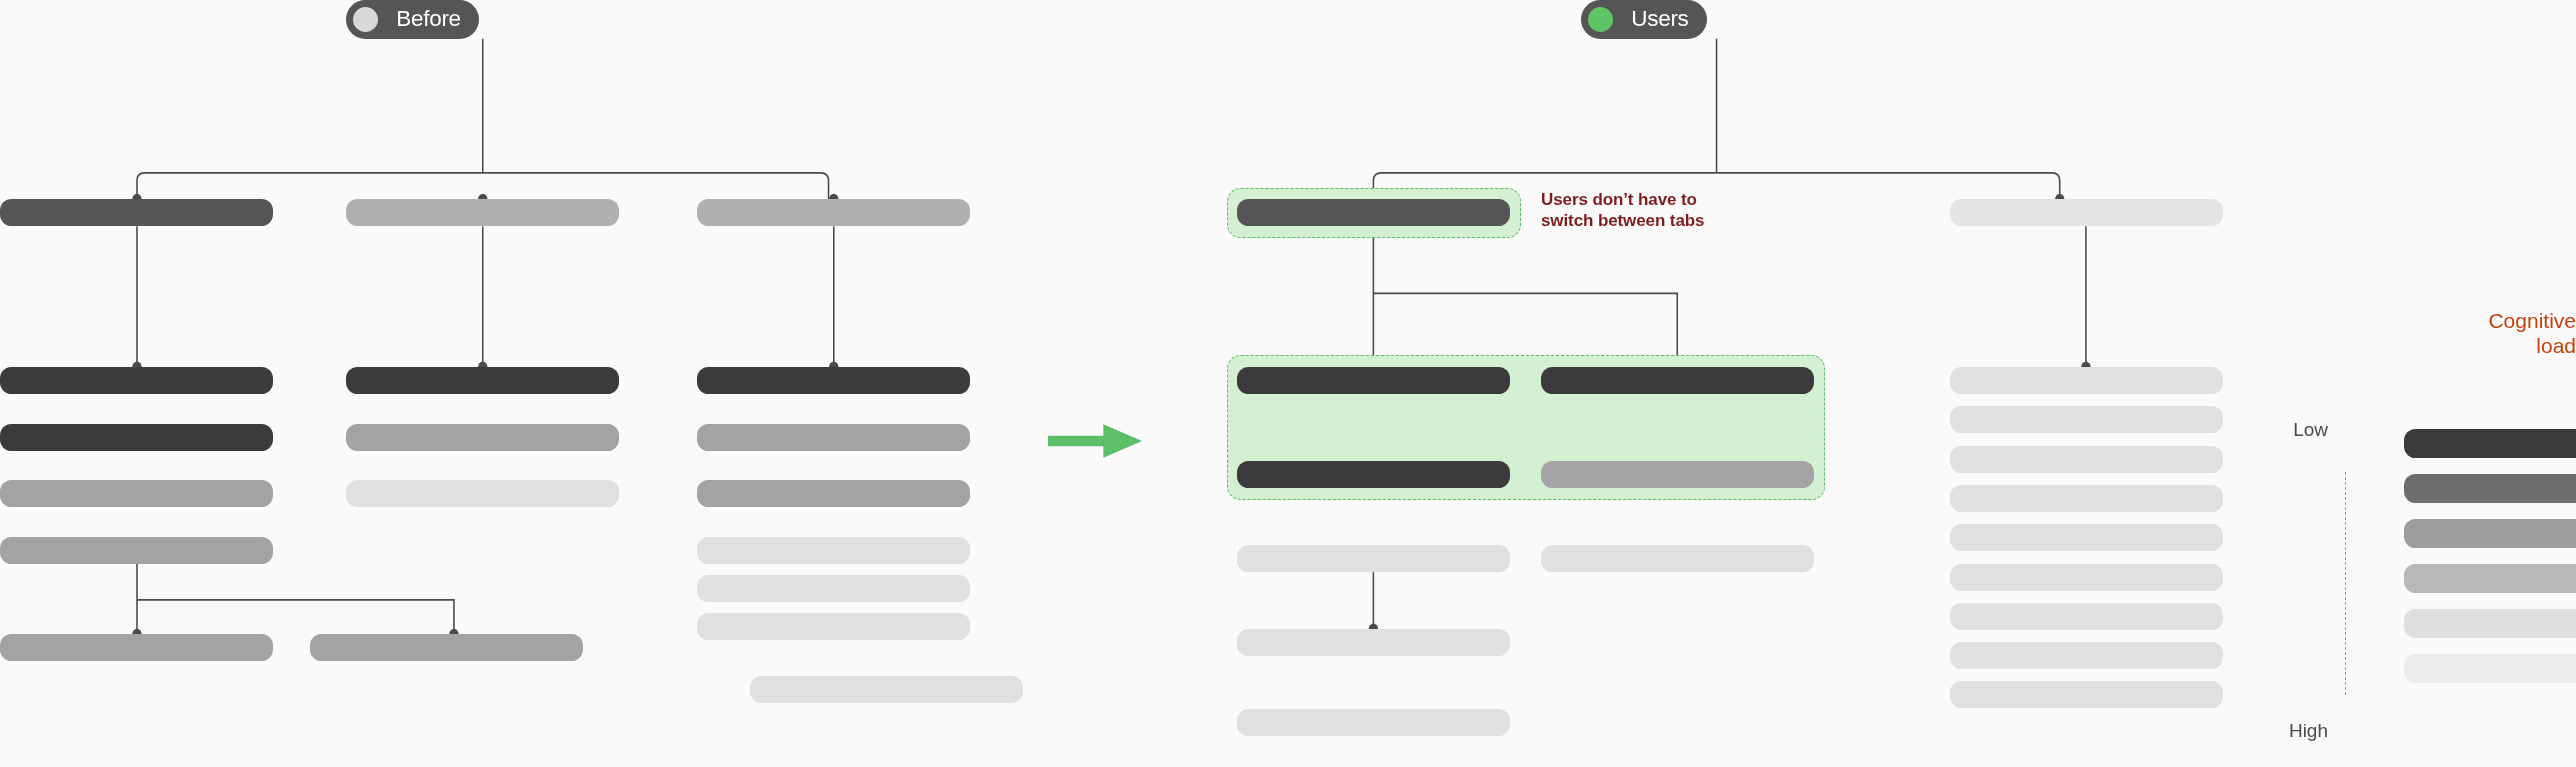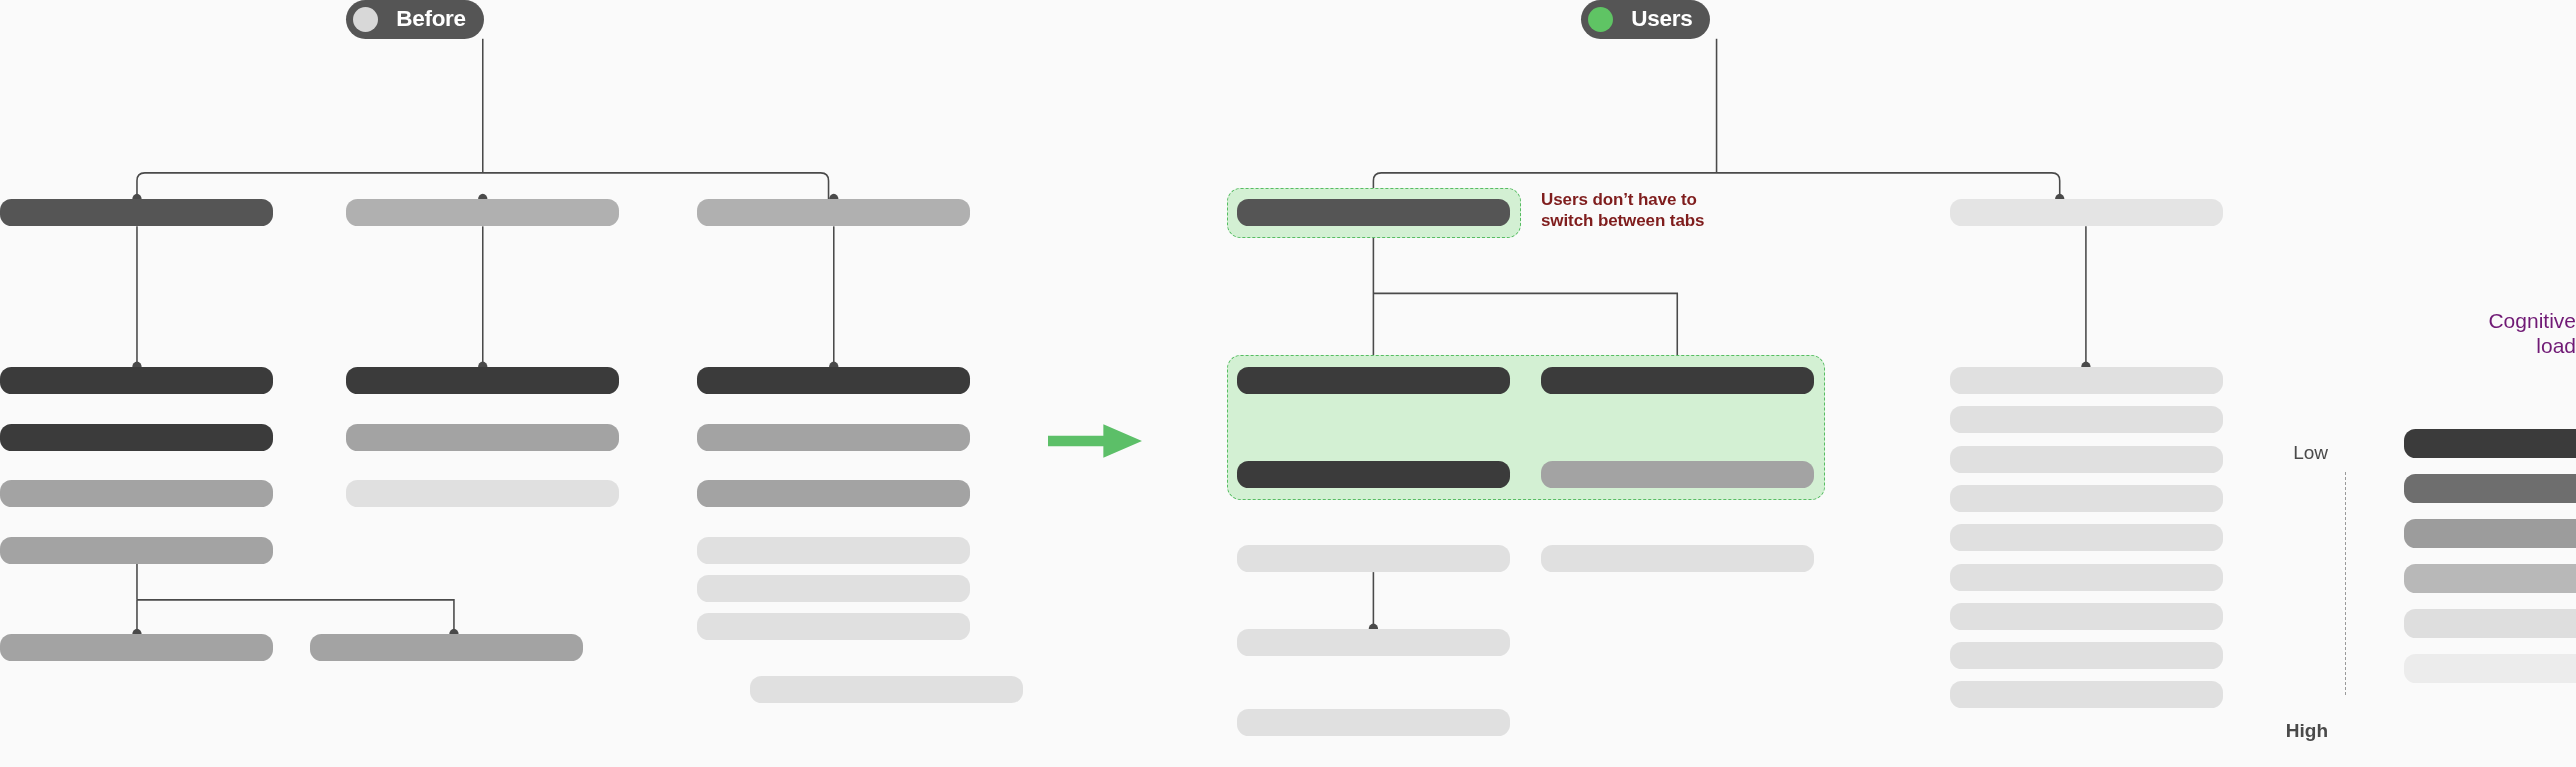--- a/index.html
+++ b/index.html
@@ -9,21 +9,21 @@
   }
   #root{position:absolute;left:0;top:0;width:2576px;height:767px;background:#fafafa;}
 
   
   .hdr-pill{
     position:absolute;height:39px;border-radius:19.4px;background:#555555;
     display:flex;align-items:center;padding:0 18px 0 7.3px;box-sizing:border-box;
   }
   .hdr-dot{width:25px;height:25px;border-radius:50%;flex:0 0 auto;}
   .hdr-label{
-    color:#ffffff;font-size:22.5px;font-weight:700;margin-left:18px;
+    color:#ffffff;font-size:22.5px;font-weight:400;margin-left:18px;
     letter-spacing:-0.3px;white-space:nowrap;line-height:1;
   }
 
   
   .bar{position:absolute;border-radius:11.5px;}
 
   
   .wires{position:absolute;left:0;top:0;width:2576px;height:767px;pointer-events:none;}
 
   
@@ -37,21 +37,21 @@
     position:absolute;color:#7f1d1d;font-size:17px;font-weight:700;
     line-height:1.22;white-space:pre-line;letter-spacing:-0.1px;
   }
   .note.right{text-align:right;}
 
   
   .arrow{position:absolute;}
 
   
   .legend-title{
-    position:absolute;color:#701a75;font-size:21px;font-weight:400;
+    position:absolute;color:#c2410c;font-size:21px;font-weight:400;
     line-height:1.18;text-align:right;white-space:pre-line;
   }
   .legend-lbl{
     position:absolute;color:#4a4a4a;font-size:19px;font-weight:400;
     text-align:right;white-space:nowrap;line-height:1;
   }
   .legend-bar{position:absolute;border-radius:11.5px;}
   .legend-dash{
     position:absolute;width:0;border-left:1.6px dashed #9a9a9a;
   }
@@ -179,22 +179,22 @@
   <svg class="arrow" style="left:1048px;top:424px;" width="94" height="34" viewBox="0 0 180 64" xmlns="http://www.w3.org/2000/svg">
     <path d="M0,22 L106,22 L106,0 L180,32 L106,64 L106,42 L0,42 Z" fill="#5cbf68"></path>
   </svg>
 
   <div>
     <div class="legend-title" style="left:2307px;top:309px;width:269px;">Cognitive
 load</div>
 
     <div class="legend-dash" style="left:2345px;top:472px;height:223px;"></div>
 
-    <div class="legend-lbl" style="left:2202px;top:443px;width:126px;">Low</div>
-    <div class="legend-lbl" style="left:2202px;top:721px;width:126px;font-weight:bold;">High</div>
+    <div class="legend-lbl" style="left:2202px;top:420px;width:126px;">Low</div>
+    <div class="legend-lbl" style="left:2202px;top:721px;width:126px;">High</div>
 
     <div class="legend-bar" style="left:2404px;top:429px;width:210px;height:29px;background:#3b3b3b;"></div>
     <div class="legend-bar" style="left:2404px;top:474px;width:210px;height:29px;background:#6e6e6e;"></div>
     <div class="legend-bar" style="left:2404px;top:519px;width:210px;height:29px;background:#9c9c9c;"></div>
     <div class="legend-bar" style="left:2404px;top:564px;width:210px;height:29px;background:#b8b8b8;"></div>
     <div class="legend-bar" style="left:2404px;top:609px;width:210px;height:29px;background:#dedede;"></div>
     <div class="legend-bar" style="left:2404px;top:654px;width:210px;height:29px;background:#ececec;"></div>
   </div>
 
 </div>

